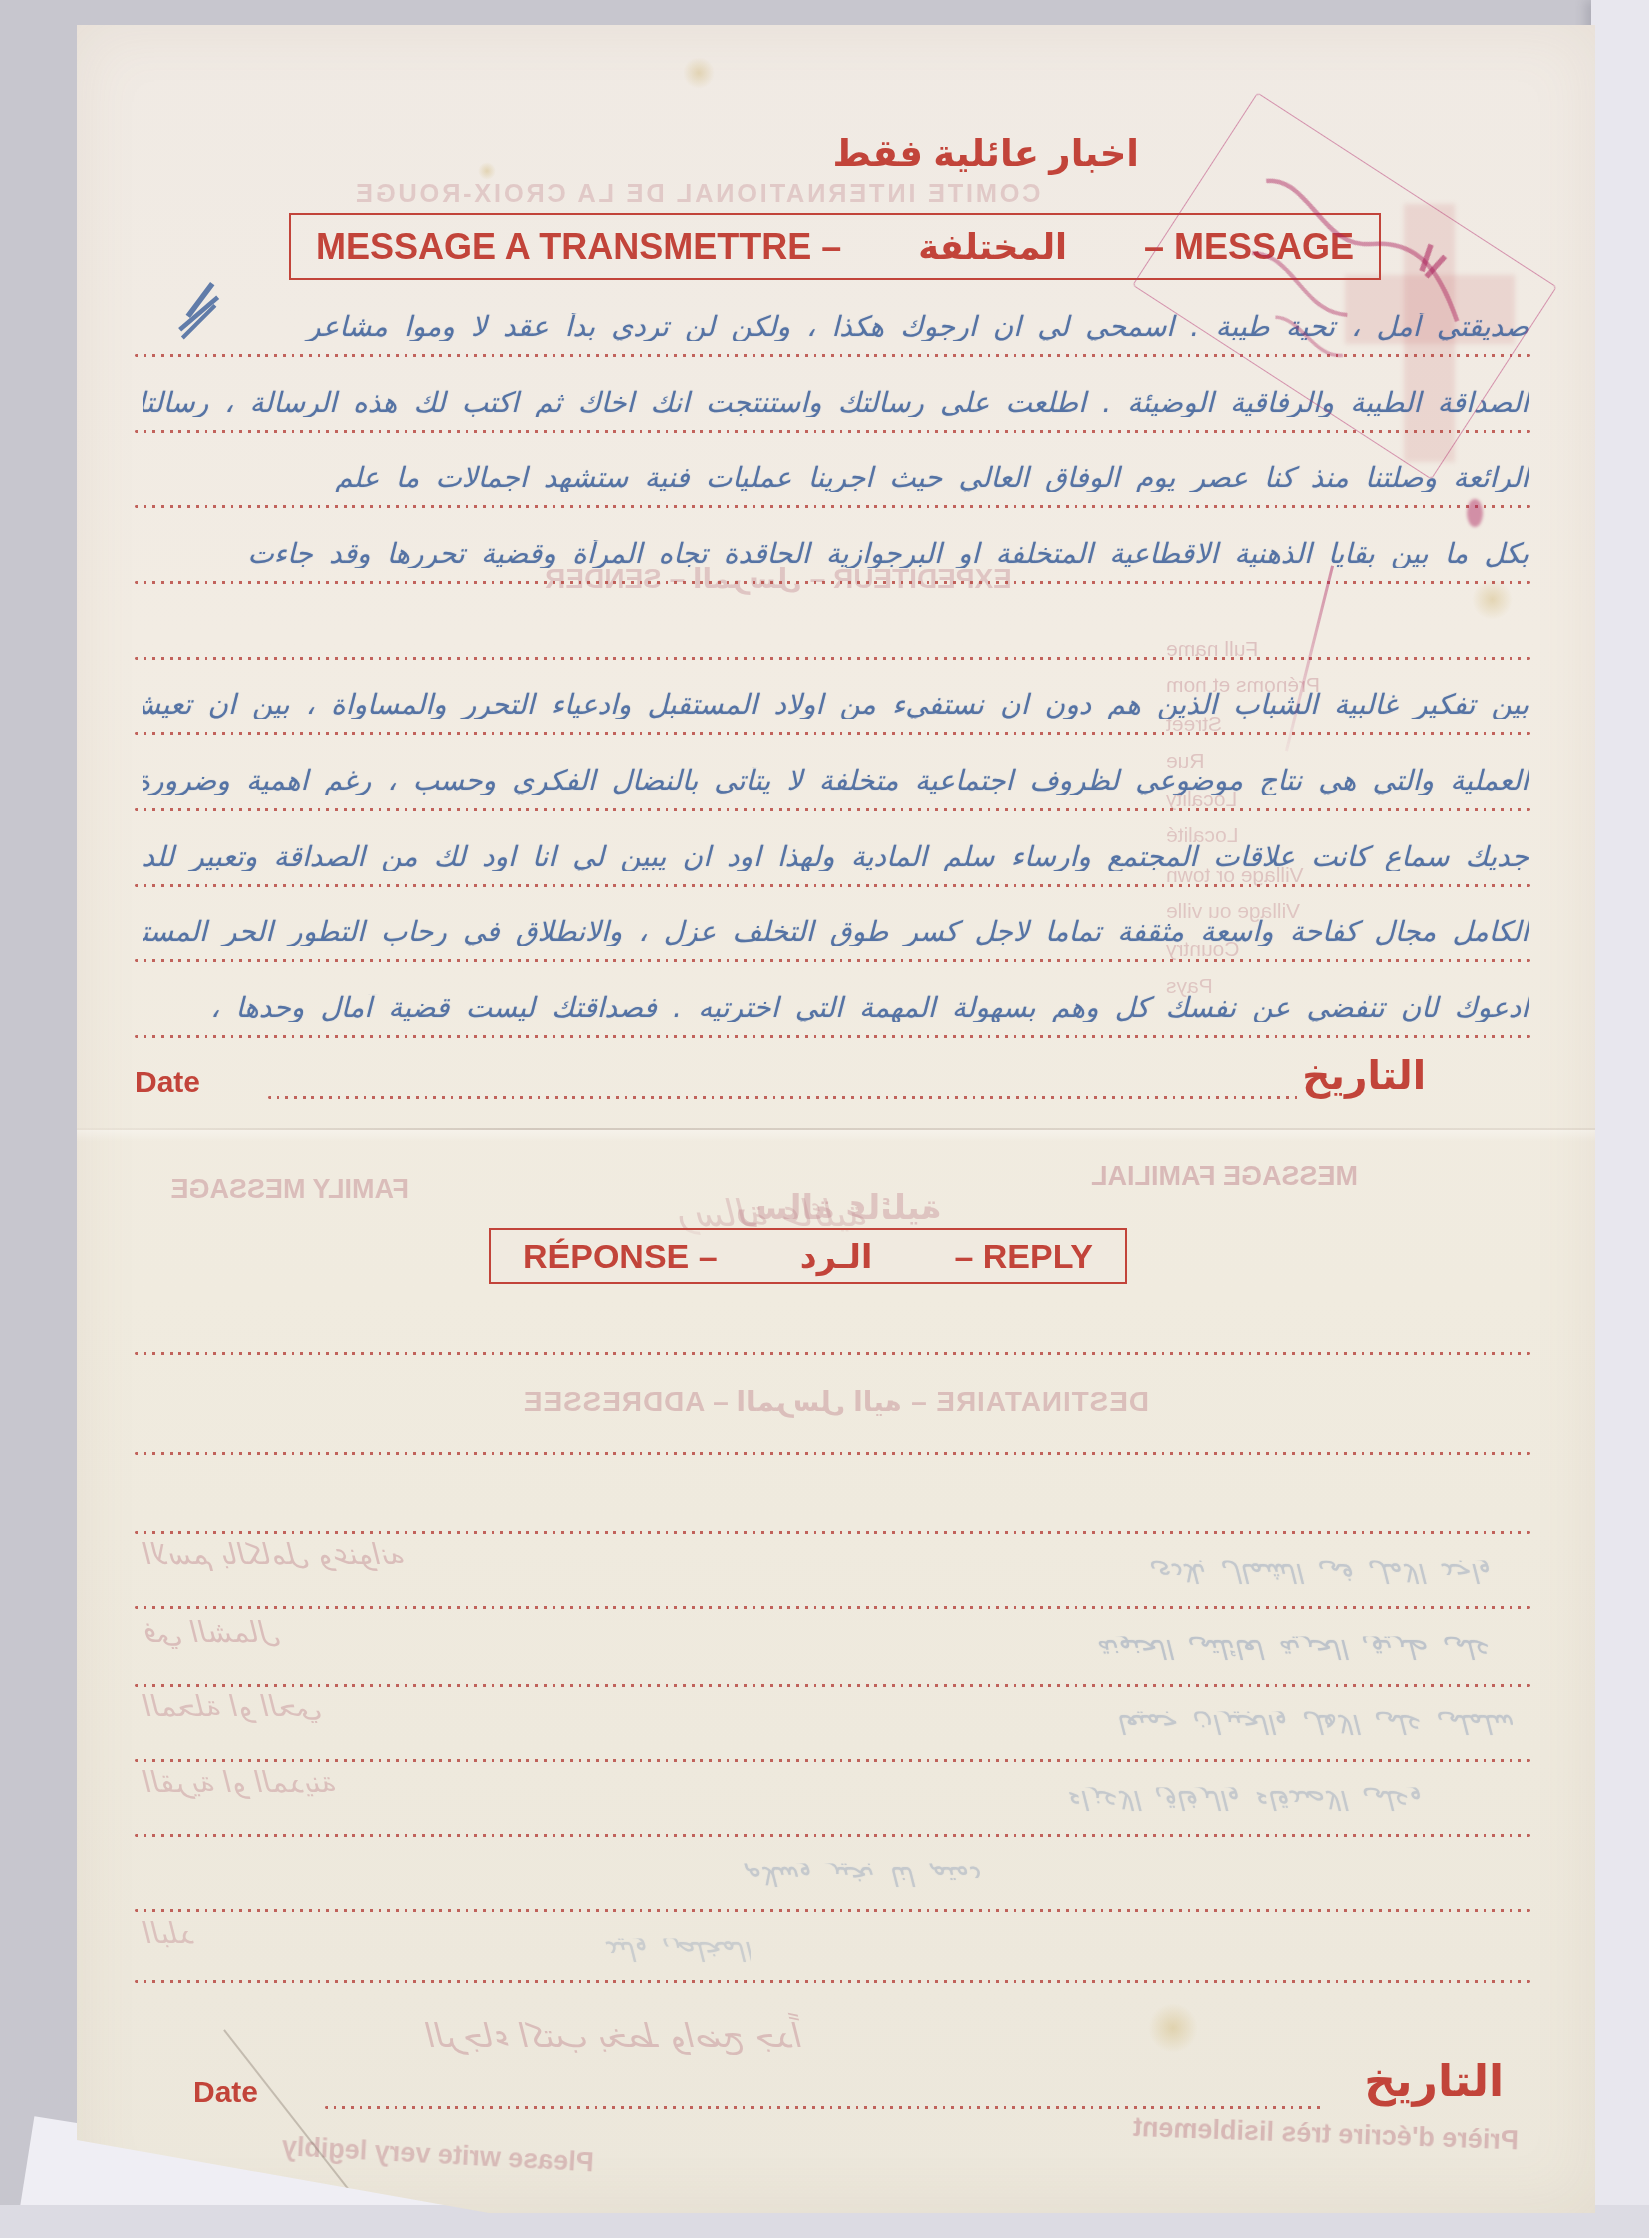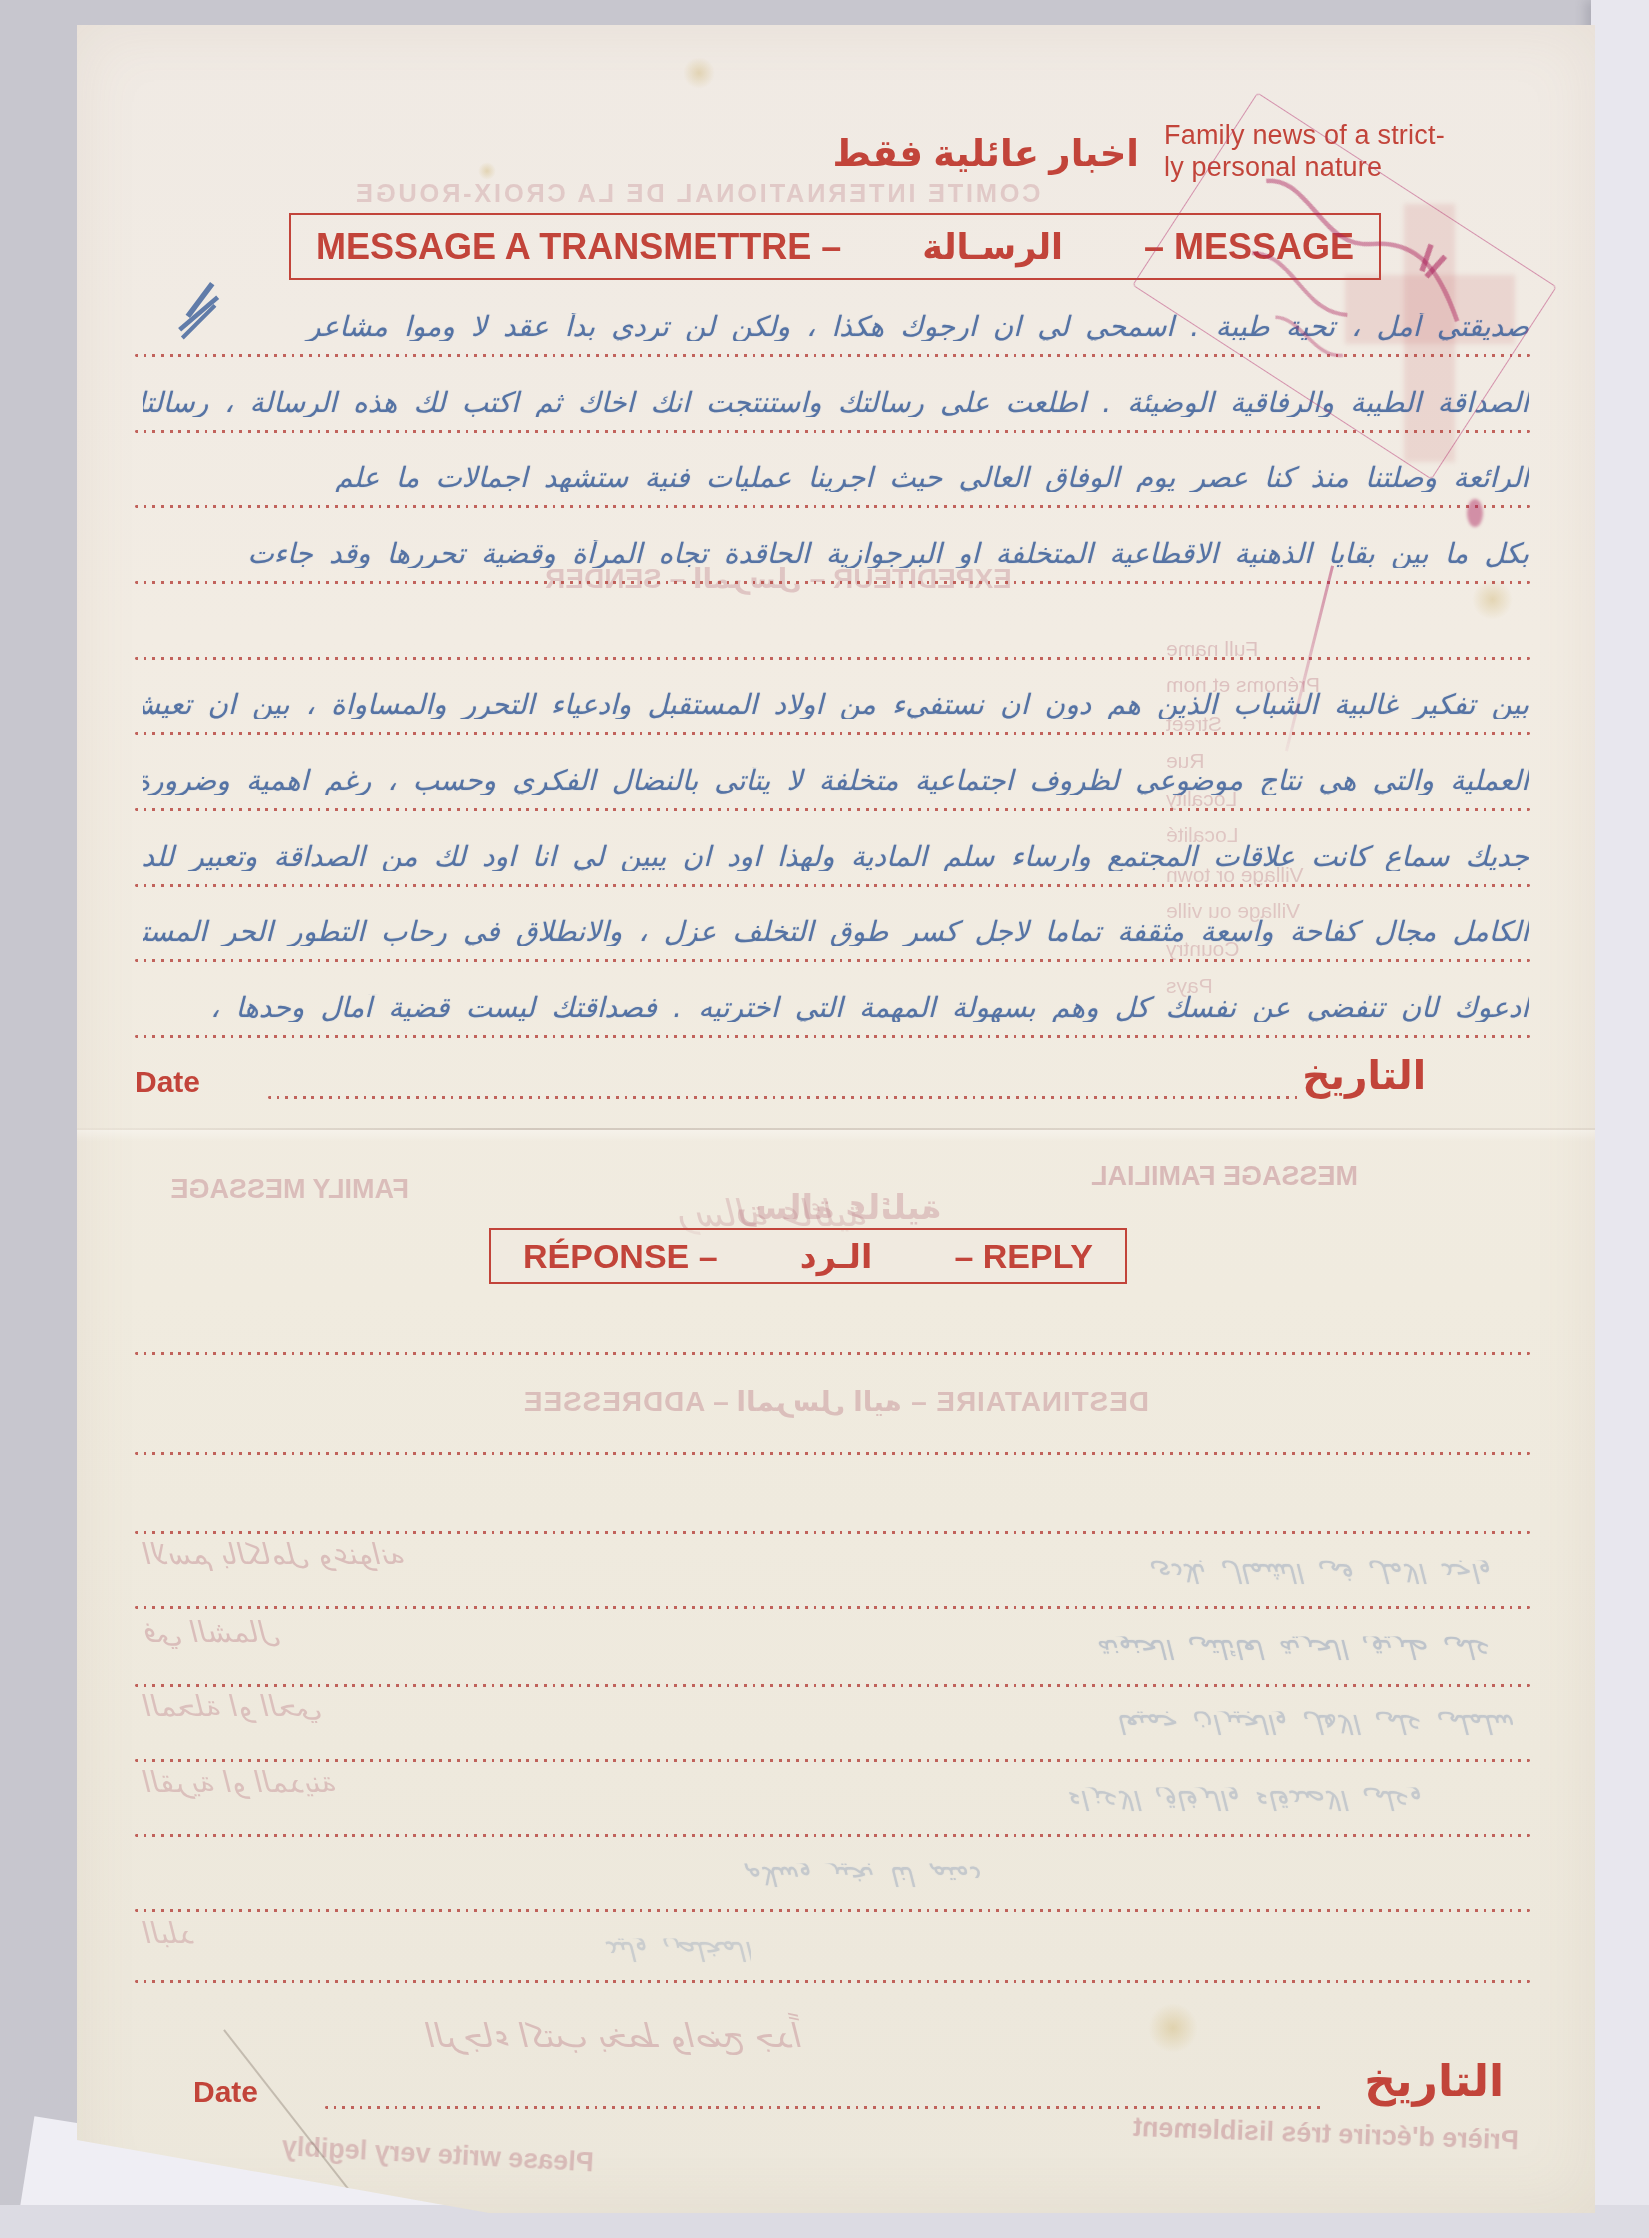--- a/index.html
+++ b/index.html
@@ -82,26 +82,24 @@
     <div class="abs flipv hand" style="left:479px;top:1686px;width:957px;font-size:26.4px;opacity:.34;color:#7188ad;z-index:1;">سلملي على الاهل والجيران جميعا</div>
     <div class="abs flipv hand" style="left:296px;top:1762px;width:1048px;font-size:26.4px;opacity:.32;color:#7188ad;z-index:1;">وعلى الاصدقاء والرفاق الاعزاء</div>
     <div class="abs flipv hand" style="left:219px;top:1838px;width:684px;font-size:26.4px;opacity:.32;color:#7188ad;z-index:1;">دمتم لنا بخير وسلام</div>
     <div class="abs flipv hand" style="left:173px;top:1913px;width:501px;font-size:26.4px;opacity:.28;color:#7188ad;z-index:1;">المخلص وليد</div>
 
     <div class="abs mir pink pinkhand" style="left:351px;top:1991px;width:447px;font-size:33px;opacity:.40;z-index:1;">الرجاء اكتب بخط واضح جداً</div>
     <div class="abs mir pink" style="left:900px;top:2091px;width:542px;font-size:27px;font-weight:bold;opacity:.45;transform:scaleX(-1) rotate(-2deg);z-index:1;">Prière d'écrire très lisiblement</div>
     <div class="abs mir pink" style="left:116px;top:2112px;width:401px;font-size:27px;font-weight:bold;opacity:.42;transform:scaleX(-1) rotate(-3deg);z-index:1;">Please write very legibly</div>
 
     <div class="abs red" style="left:615px;top:107px;width:447px;font-size:37px;font-weight:bold;text-align:right;direction:rtl;z-index:3;">اخبار عائلية فقط</div>
-    <div class="abs red hdr" style="left:1087px;top:95px;width:365px;z-index:3;">Family news of a strict-
-ly personal nature</div>
 
     <div class="abs banner" style="left:212px;top:188px;width:1092px;height:67px;padding:0 25px;box-sizing:border-box;z-index:3;">
       <b class="red" style="font-size:36px;">MESSAGE A TRANSMETTRE –</b>
-      <b class="red" style="font-size:35px;direction:rtl;">الرسـالة</b>
+      <b class="red" style="font-size:35px;direction:rtl;">المختلفة</b>
       <b class="red" style="font-size:36px;">– MESSAGE</b>
     </div>
 
     <div class="abs dots" style="left:58px;width:1395px;top:329px;z-index:2;"></div>
     <div class="abs dots" style="left:58px;width:1395px;top:405px;z-index:2;"></div>
     <div class="abs dots" style="left:58px;width:1395px;top:480px;z-index:2;"></div>
     <div class="abs dots" style="left:58px;width:1395px;top:556px;z-index:2;"></div>
     <div class="abs dots" style="left:58px;width:1395px;top:632px;z-index:2;"></div>
     <div class="abs dots" style="left:58px;width:1395px;top:707px;z-index:2;"></div>
     <div class="abs dots" style="left:58px;width:1395px;top:783px;z-index:2;"></div>

